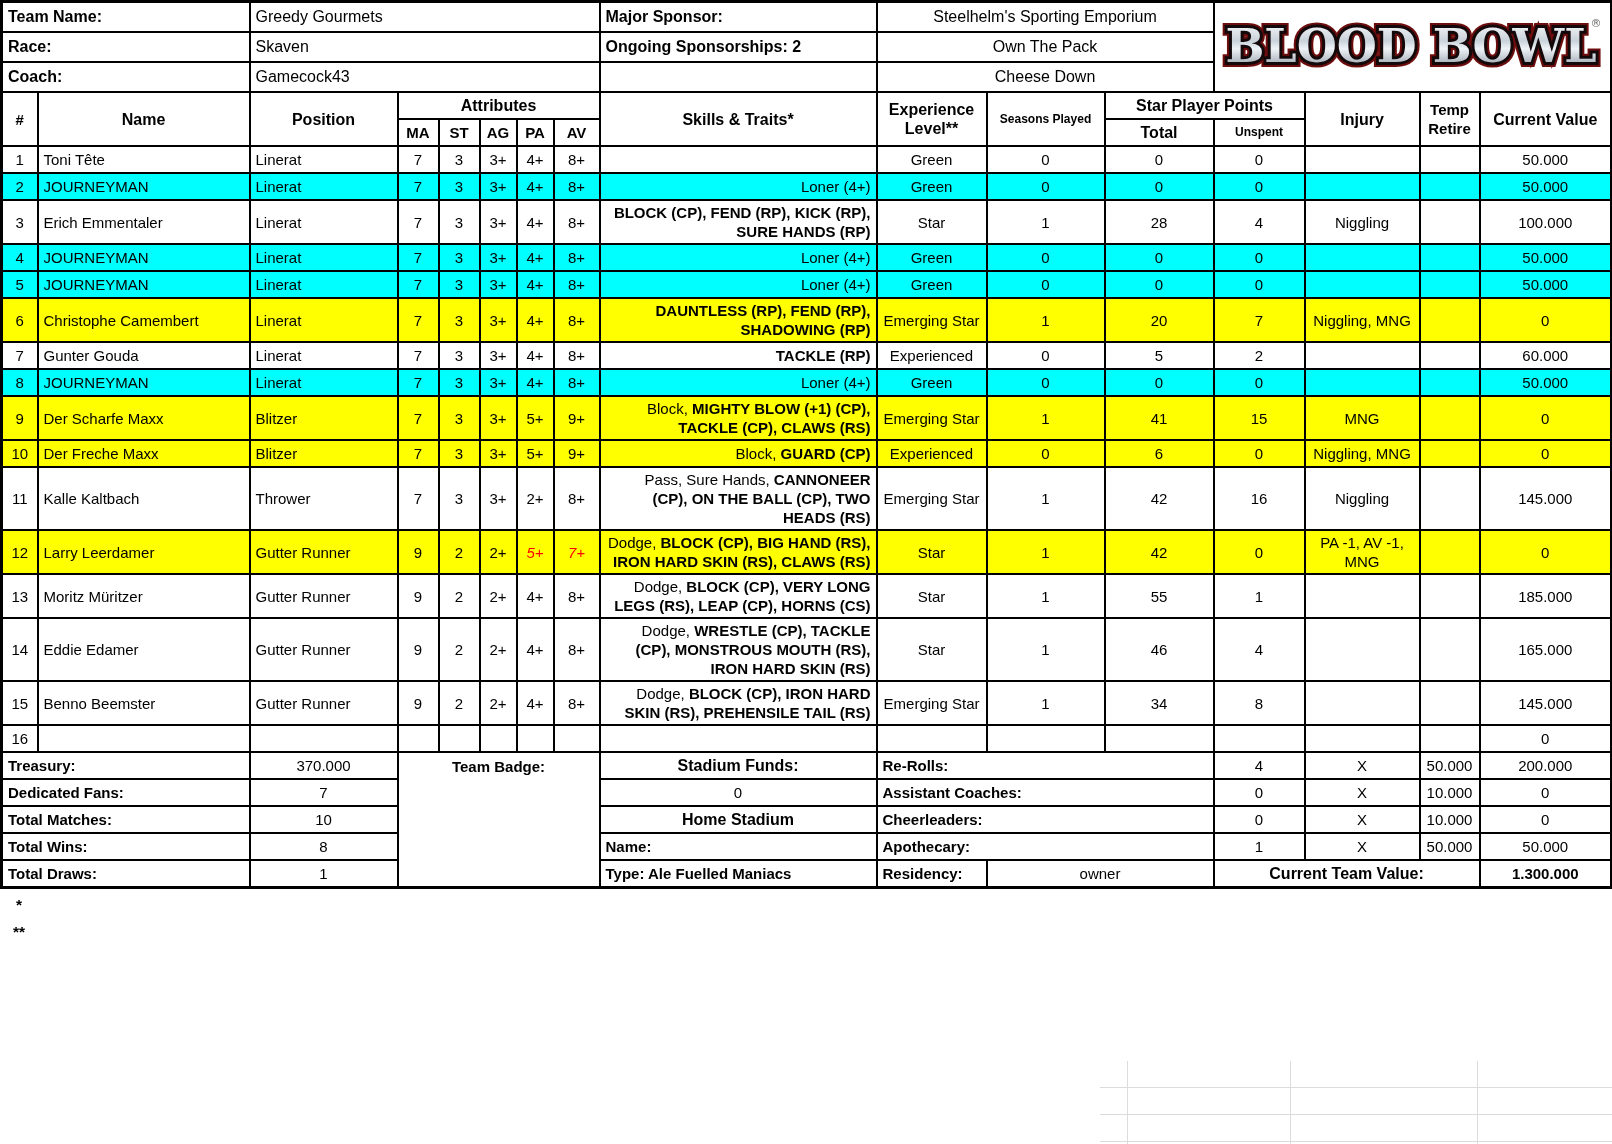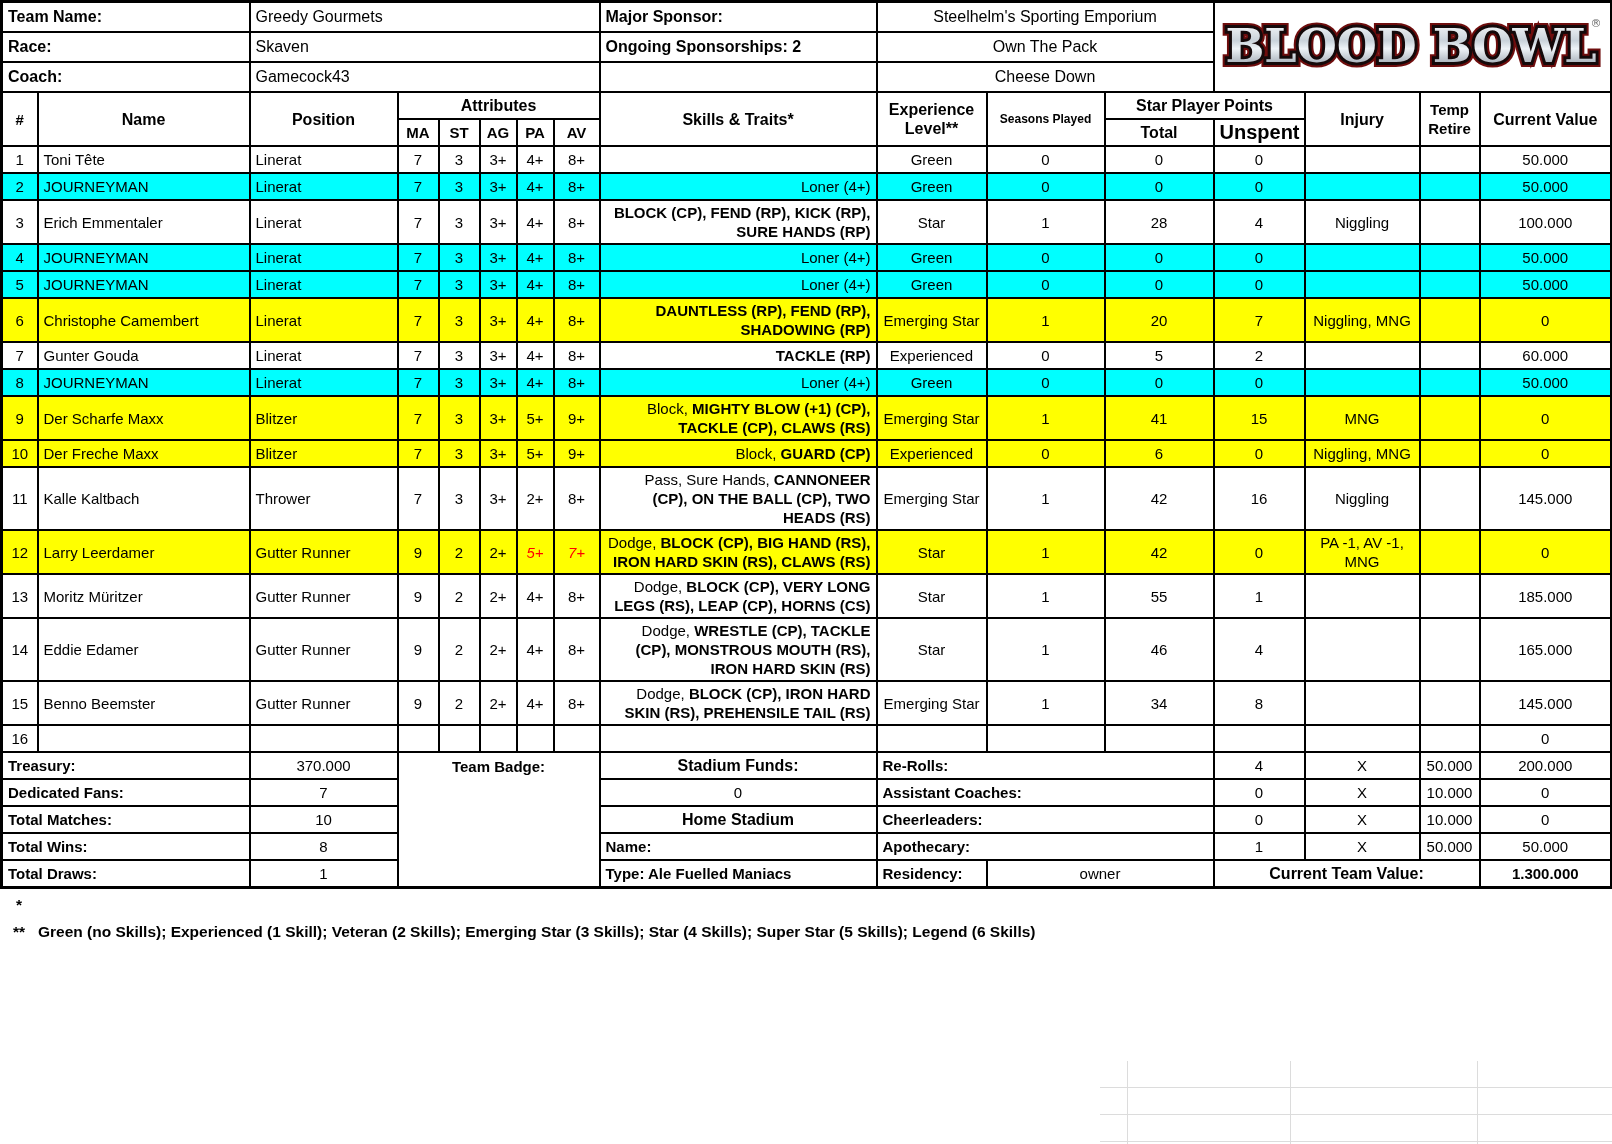--- a/index.html
+++ b/index.html
@@ -129,21 +129,21 @@
     <td rowspan="2" class="colhead" style="font-size:15px">Temp Retire</td>
     <td rowspan="2" class="colhead" style="font-size:16px">Current Value</td>
   </tr>
   <tr class="chrow2">
     <td class="colhead">MA</td>
     <td class="colhead">ST</td>
     <td class="colhead">AG</td>
     <td class="colhead">PA</td>
     <td class="colhead">AV</td>
     <td class="colhead" style="font-size:16px">Total</td>
-    <td class="colhead" style="font-size:20px">Unspent</td>
+    <td class="colhead" style="font-size:12px">Unspent</td>
   </tr>
 
   </tbody>
       <tbody id="players">
         <tr>
           <td class="c">1</td>
           <td class="l">Toni Tête</td>
           <td class="l">Linerat</td>
           <td class="c">7</td>
           <td class="c">3</td>
@@ -486,19 +486,18 @@
   </tr>
 </tbody>
     </table>
 
 <div class="footnotes">
   <div class="fnrow">
     <span class="fnmark">*</span>
   </div>
   <div class="fnrow">
     <span class="fnmark">**</span>
-    <span>Green (no Skills); Experienced (1 Skill); Veteran (2 Skills); Emerging Star (3 Skills); Star (4 Skills); Super Star (5 Skills); Legend (6 Skills)</span>
   </div>
 </div>
 
 <div class="ghost-grid"></div>
 
 </div>
 
 </body></html>

